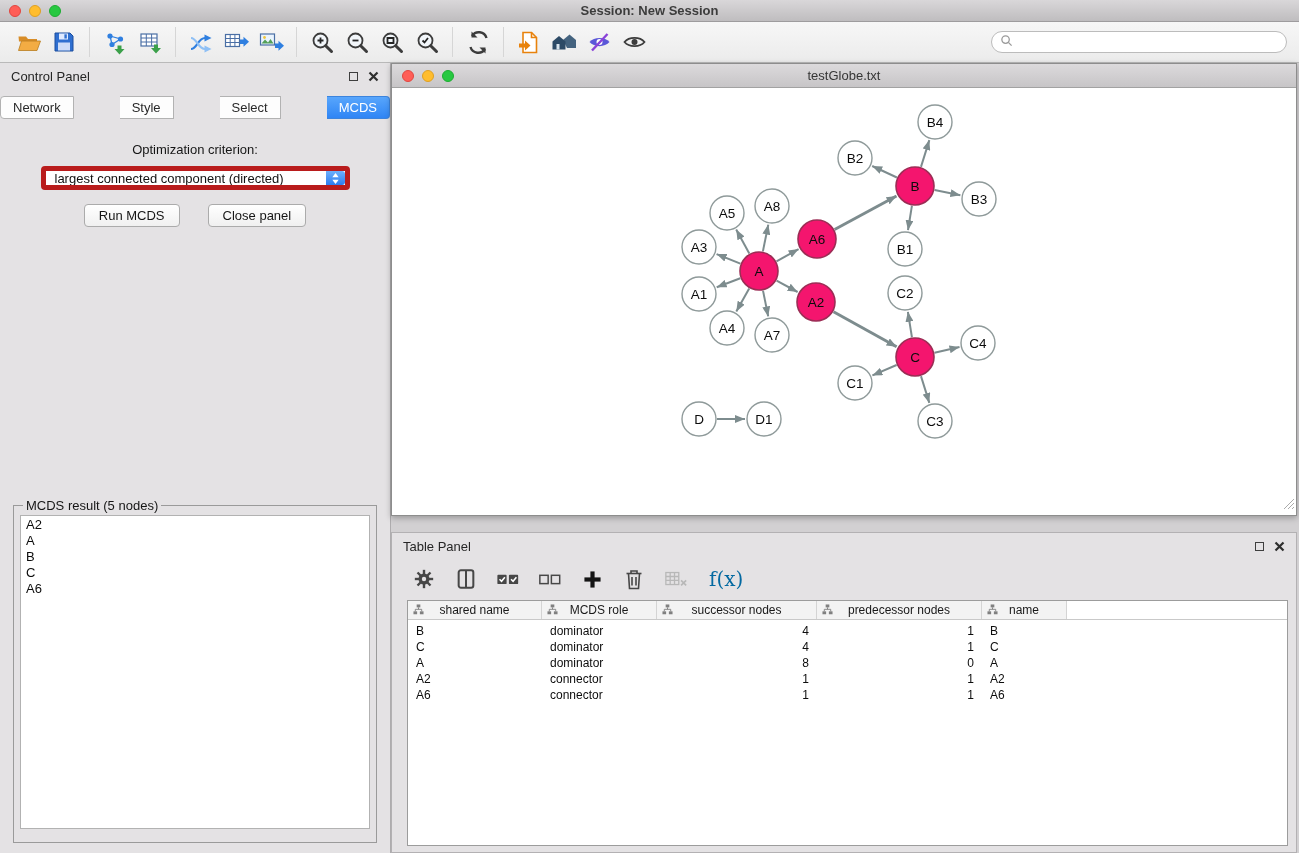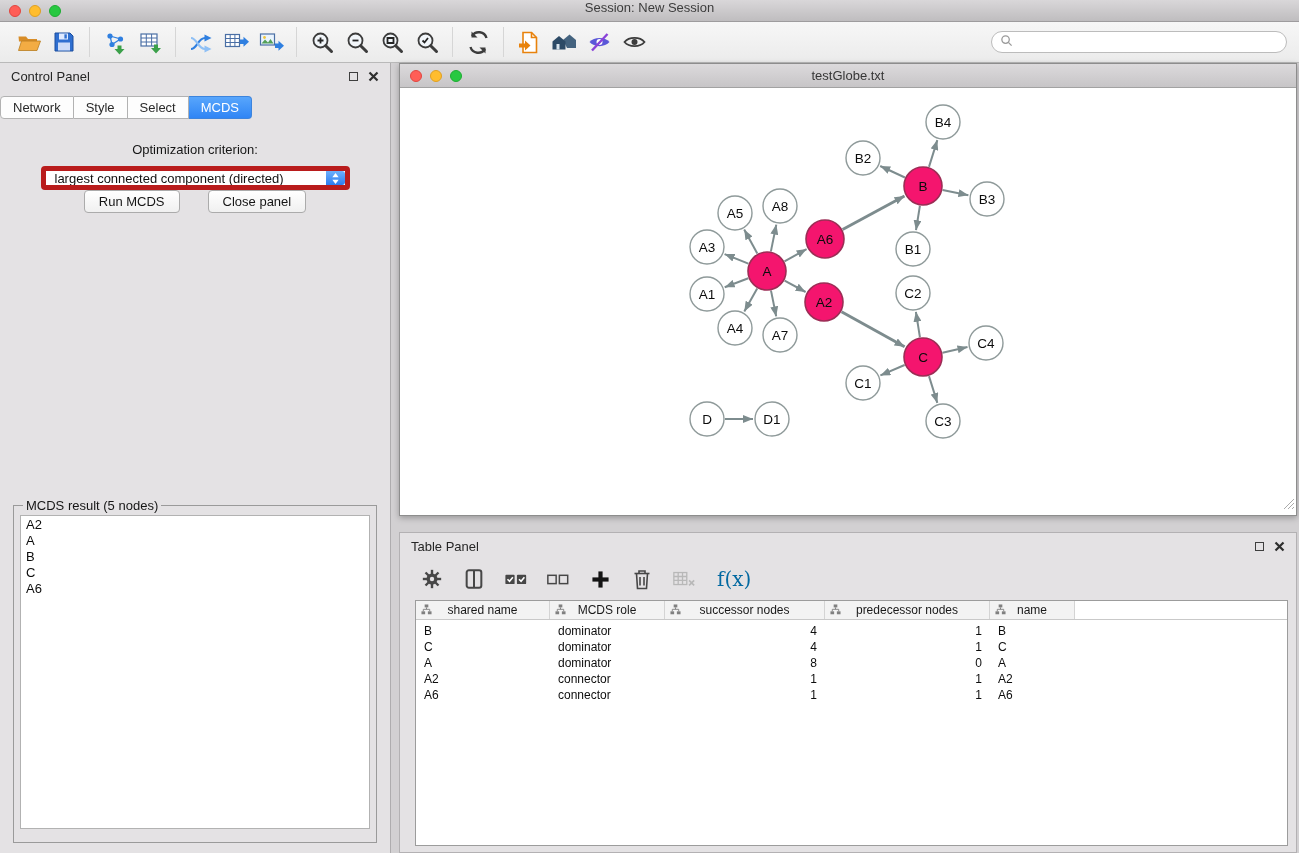--- a/index.html
+++ b/index.html
@@ -1,21 +1,21 @@
 <!DOCTYPE html>
 <html><head>
 <meta charset="utf-8">
 <style>
   *{margin:0;padding:0;box-sizing:border-box;}
   html,body{width:1299px;height:853px;}
   body{font-family:"Liberation Sans",sans-serif;background:#d2d0d2;overflow:hidden;}
   .app{width:1299px;height:853px;display:flex;flex-direction:column;background:#d2d0d2;}
 
   
-  .titlebar{flex:0 0 22px;background:linear-gradient(#d9d7d9,#bfbdbf);border-bottom:1px solid #9e9c9e;position:relative;display:flex;justify-content:center;}
+  .titlebar{flex:0 0 22px;background:linear-gradient(#d9d7d9,#bfbdbf);border-bottom:1px solid #9e9c9e;position:relative;display:flex;align-items:center;justify-content:center;font-weight:bold;}
   .traffic{display:flex;gap:8px;align-items:center;}
   .titlebar .traffic{position:absolute;left:9px;top:5px;}
   .tl{width:12px;height:12px;border-radius:50%;display:inline-block;}
   .tl.red{background:#ff5e57;border:1px solid #e14640;}
   .tl.yellow{background:#ffbd2e;border:1px solid #dfa023;}
   .tl.green{background:#28c841;border:1px solid #1dad32;}
   .tbar-title{font-size:13px;color:#3c3c3c;}
 
   
   .toolbar{flex:0 0 41px;background:linear-gradient(#f7f7f7,#ebebeb);border-bottom:1px solid #b9b9b9;display:flex;align-items:center;padding:0 12px;}
@@ -32,41 +32,41 @@
   .main{flex:1;display:flex;min-height:0;}
 
   
   .control-panel{flex:0 0 391px;width:391px;background:#e4e2e4;border-right:1px solid #aeacae;display:flex;flex-direction:column;}
   .panel-header{flex:0 0 26px;display:flex;align-items:center;padding:0 11px;}
   .panel-title{font-size:13px;color:#262626;}
   .panel-btns{margin-left:auto;display:flex;align-items:center;gap:10px;}
   .float-btn{width:9px;height:9px;border:1.5px solid #3e3e3e;display:inline-block;}
   .close-x svg{display:block;}
 
-  .segmented{display:flex;justify-content:flex-start;}
+  .segmented{display:flex;justify-content:space-between;}
   .seg{font-size:13px;padding:3px 12px;background:#fdfdfd;border:1px solid #b2b2b2;border-left:none;color:#2a2a2a;white-space:nowrap;}
   .seg:first-child{border-left:1px solid #b2b2b2;border-radius:4px 0 0 4px;}
   .seg:last-child{border-radius:0 4px 4px 0;}
   .seg.active{background:linear-gradient(#58a6fc,#2f85f5);border-color:#3c84dd;color:#fff;}
   .cp-tabs{margin-top:7px;flex:0 0 auto;}
 
   .cp-body{flex:1;display:flex;flex-direction:column;align-items:center;padding:0 13px;min-height:0;}
   .opt-label{margin-top:23px;font-size:13px;color:#161616;}
   .dropdown{margin-top:9px;width:309px;height:24px;background:#fff;border:5px solid #b91c1c;border-radius:4px;display:flex;align-items:center;overflow:hidden;}
   .dd-value{flex:1;font-size:13px;padding:0 9px;white-space:nowrap;color:#111;}
   .dd-stepper{flex:0 0 19px;height:100%;background:linear-gradient(#6db0fc,#2d7df0);display:flex;align-items:center;justify-content:center;border-radius:0 3px 3px 0;}
-  .cp-buttons{display:flex;gap:28px;}
+  .cp-buttons{margin-top:14px;display:flex;gap:28px;}
   .btn{font-size:13px;font-family:inherit;padding:3px 14px;background:linear-gradient(#ffffff,#f0f0f0);border:1px solid #ababab;border-radius:4px;color:#161616;}
   .result-fieldset{margin-top:auto;margin-bottom:10px;width:100%;height:345px;border:1px solid #9a9a9a;padding:2px 6px 14px;overflow:hidden;}
   .result-fieldset legend{font-size:13px;padding:0 3px;margin-left:3px;color:#161616;}
   .result-list{height:314px;background:#fff;border:1px solid #b2b2b2;overflow:hidden;padding-top:1px;}
   .result-item{font-size:13px;line-height:16px;padding:0 5px;color:#0c0c0c;}
 
   
-  .right-area{flex:1;display:flex;flex-direction:column;padding:0 2px 0 8px;min-width:0;}
+  .right-area{flex:1;display:flex;flex-direction:column;padding:0 2px 0 0;min-width:0;}
 
   .network-window{flex:0 0 453px;border:1px solid #8d8d8d;background:#fff;display:flex;flex-direction:column;box-shadow:0 2px 6px rgba(0,0,0,.28);}
   .nw-titlebar{flex:0 0 24px;background:linear-gradient(#dcdadc,#c7c5c7);border-bottom:1px solid #a2a2a2;position:relative;display:flex;align-items:center;justify-content:center;}
   .nw-titlebar .traffic{position:absolute;left:10px;}
   .nw-title{font-size:13px;color:#363636;}
   .nw-canvas{flex:1;background:#fff;position:relative;overflow:hidden;}
   #net-svg{display:block;}
   #net-svg text{font-family:"Liberation Sans",sans-serif;}
   .resize-grip{position:absolute;right:1px;bottom:1px;}
 

